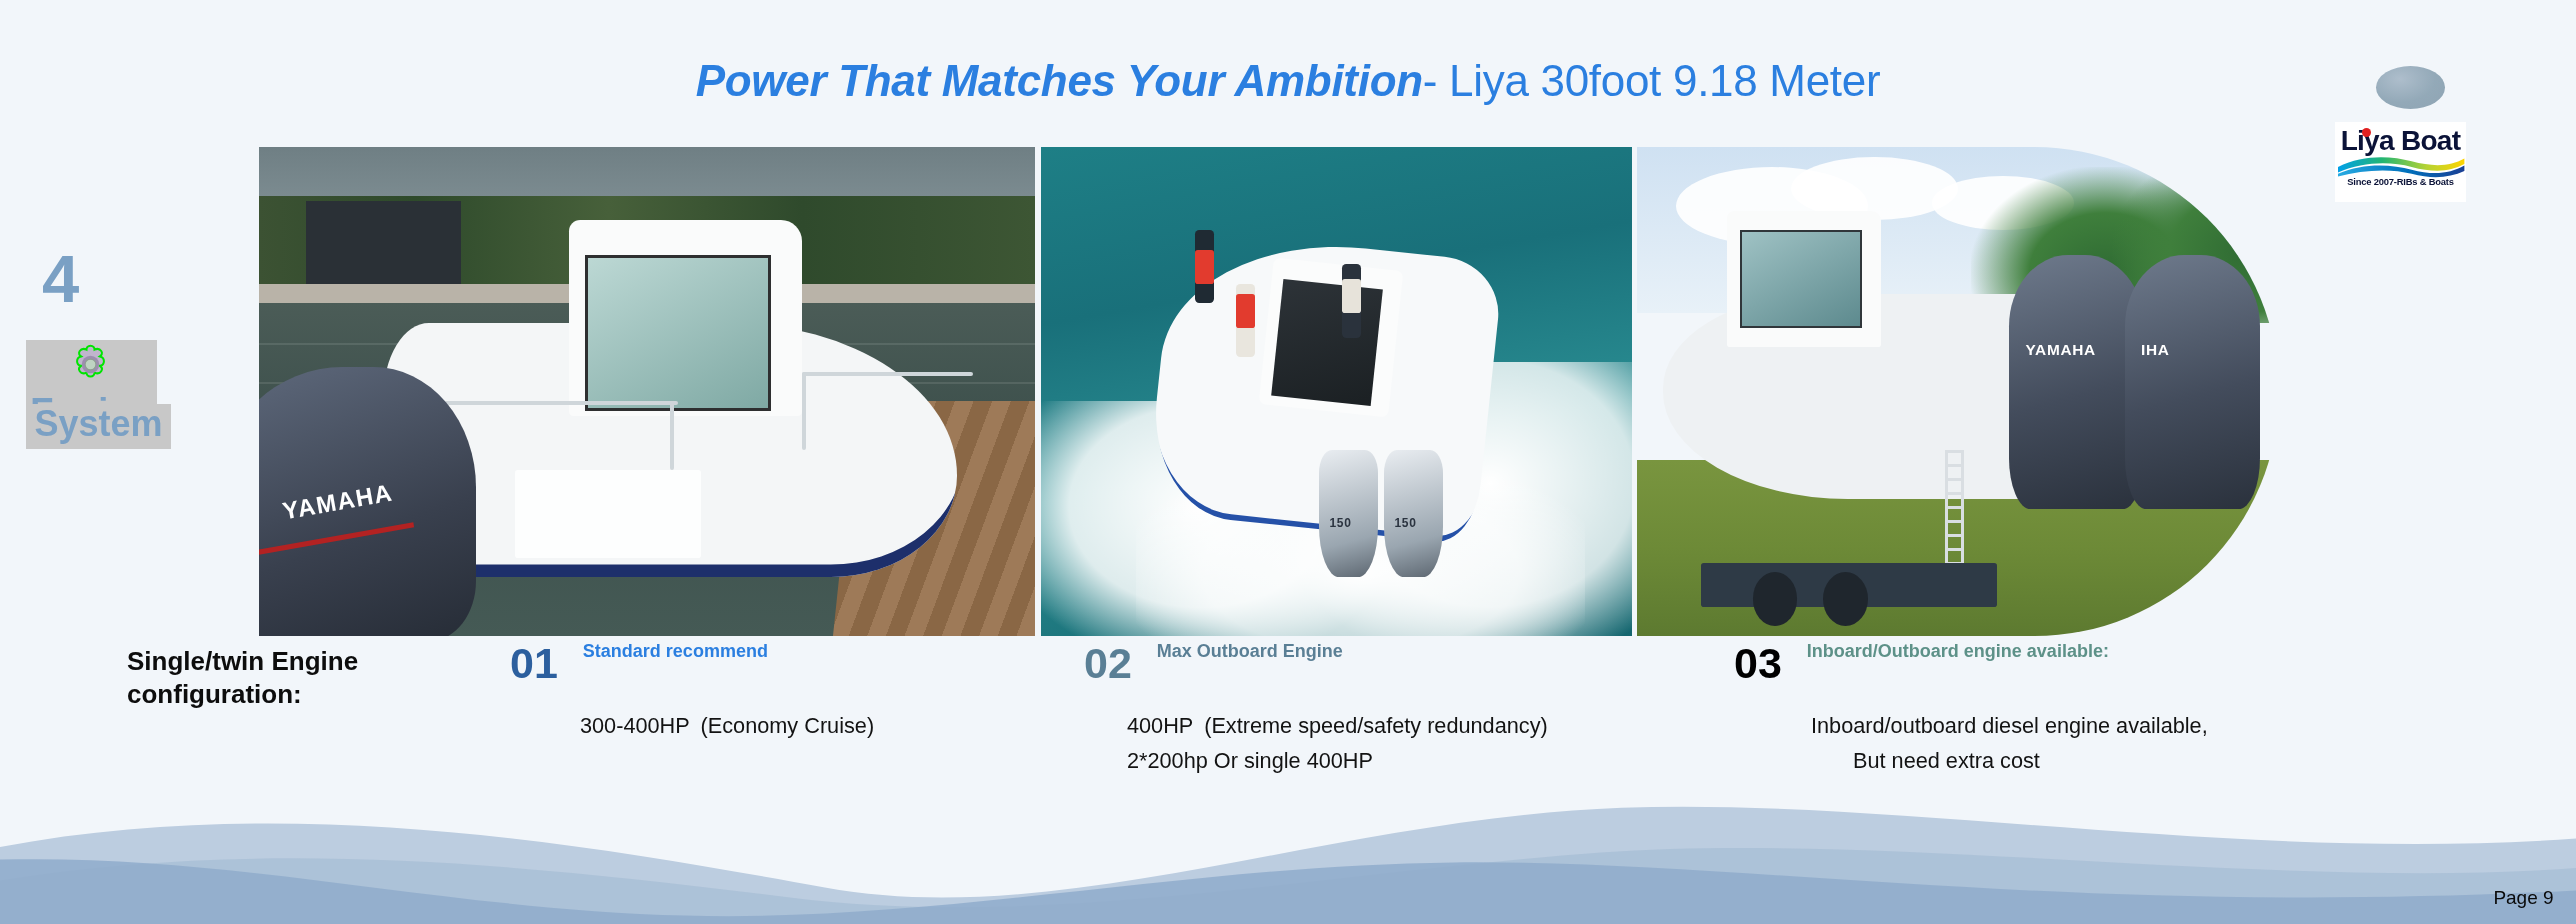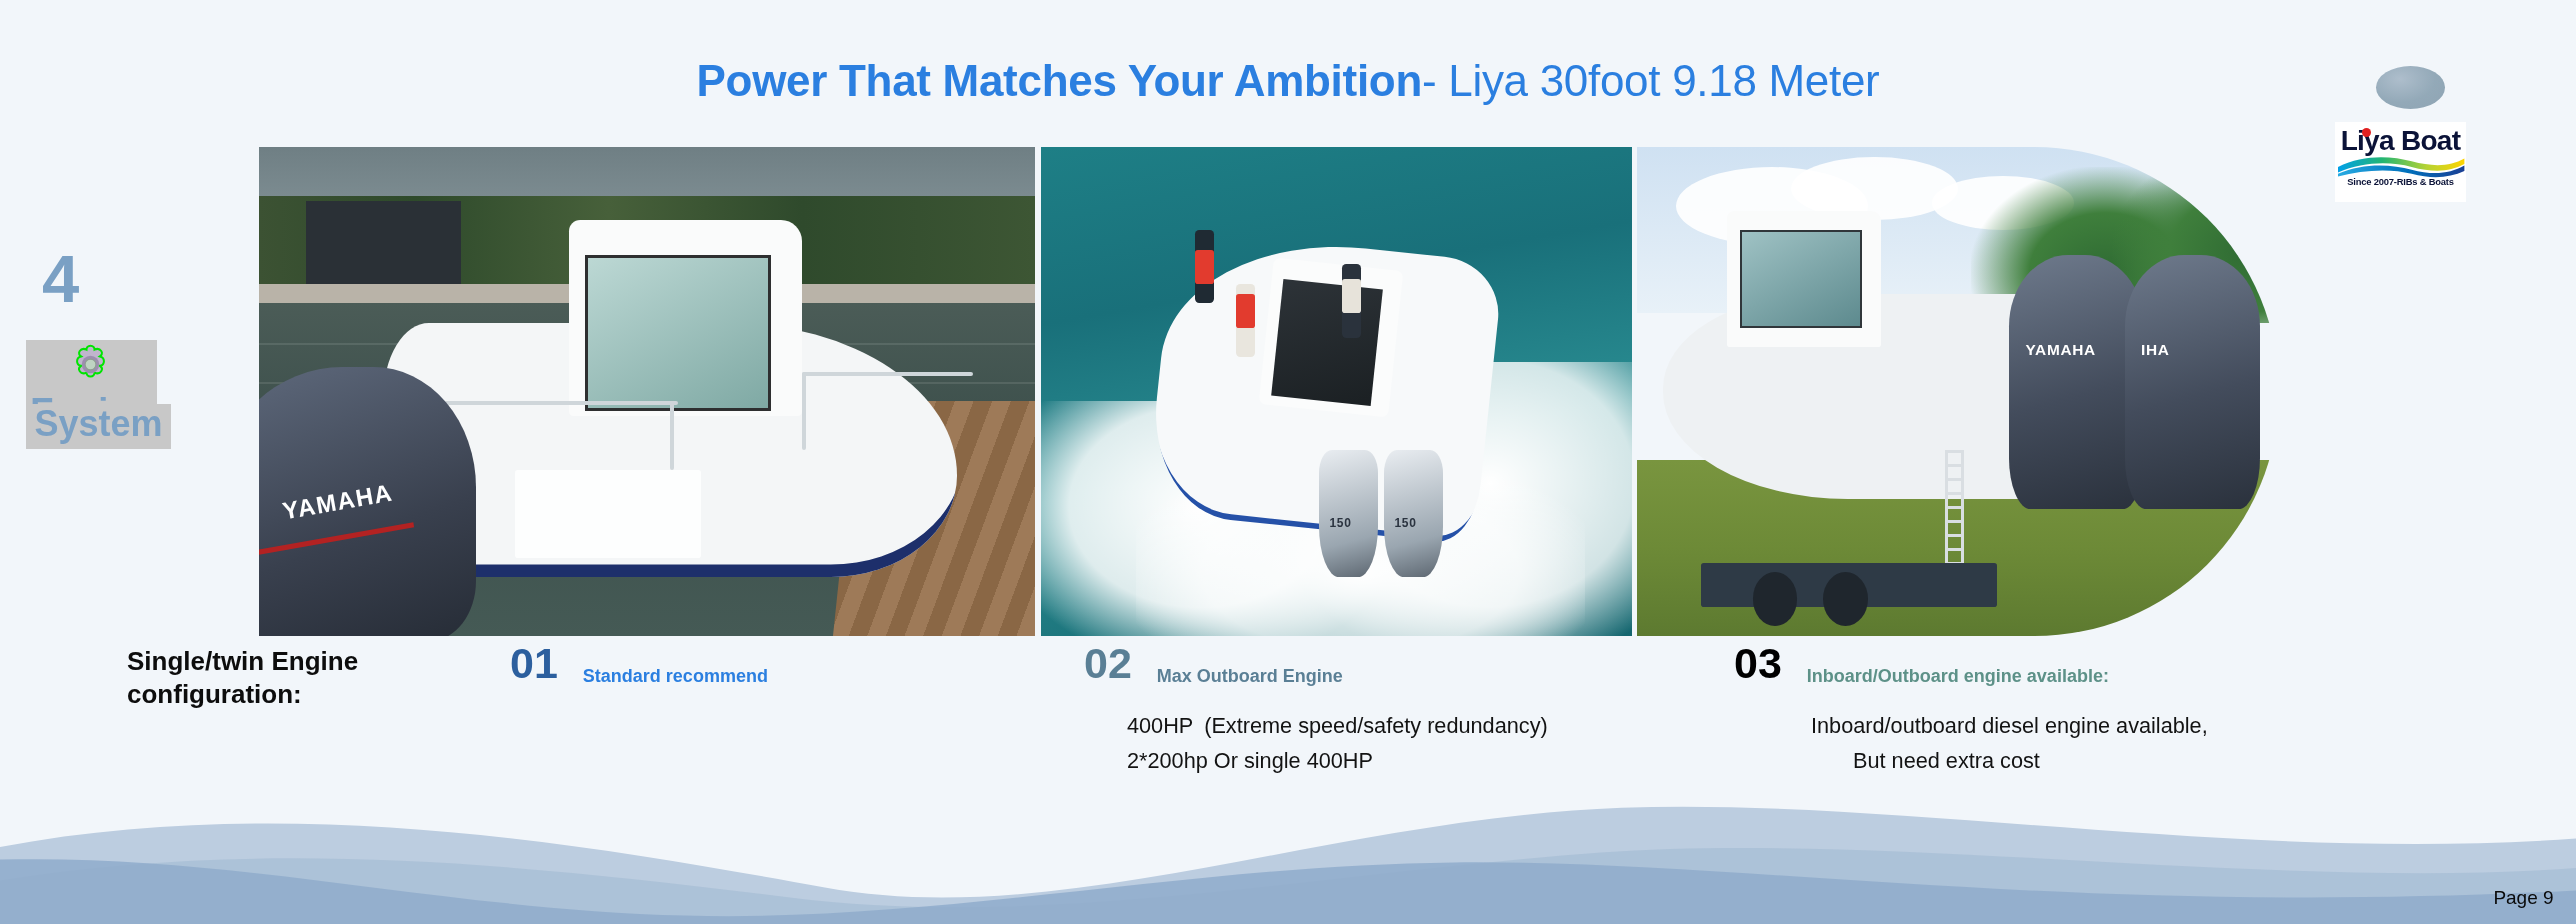--- a/index.html
+++ b/index.html
@@ -12,20 +12,21 @@
   .slide { position: relative; width: 2576px; height: 924px; background: #f2f6fa; overflow: hidden; }
 
   
   .title-row {
     position: absolute; left: 0; top: 56px; width: 2576px;
     text-align: center; white-space: nowrap;
   }
   .title-strong {
     font-size: 44px; font-weight: bold; color: #2b7fe0;
     letter-spacing: -0.3px;
+    font-style: italic;
   }
   .title-light {
     font-size: 44px; font-weight: normal; color: #2b7fe0;
     letter-spacing: -0.3px;
   }
 
   
   .logo-wrap { position: absolute; left: 2328px; top: 66px; width: 161px; height: 140px; }
   .logo-ellipse {
     position: absolute; left: 48px; top: 0px; width: 69px; height: 43px;
@@ -166,21 +167,21 @@
   
   .lead {
     position: absolute; left: 127px; top: 645px; width: 329px;
     font-size: 26px; font-weight: bold; color: #0d0d0d; line-height: 1.25;
   }
   .col { position: absolute; }
   .c1 { left: 510px;  top: 642px; width: 531px; }
   .c2 { left: 1084px; top: 642px; width: 608px; }
   .c3 { left: 1734px; top: 642px; width: 699px; }
 
-  .col-head { display: flex; align-items: flex-end; gap: 25px; white-space: nowrap; }
+  .col-head { display: flex; align-items: flex-start; gap: 25px; white-space: nowrap; }
   .col-num { font-size: 43px; font-weight: bold; line-height: 1; }
   .col-title { font-size: 18px; font-weight: bold; line-height: 1; }
   .col-body { margin-top: 24px; font-size: 21.7px; color: #131313; line-height: 1.6; }
   .c1 .col-body { padding-left: 70px; }
   .c2 .col-body { padding-left: 43px; }
   .c3 .col-body { padding-left: 77px; }
   .c3 .col-body .ln2 { padding-left: 42px; }
 
   
   .waves { position: absolute; left: 0; bottom: 0; width: 2576px; height: 126px; }
@@ -319,20 +320,23 @@
     </div>
   </div>
 
   <div class="lead">Single/twin Engine configuration:</div>
 
   <div class="col c1">
     <div class="col-head">
       <span class="col-num" style="color:#2c5f9e">01</span>
       <span class="col-title" style="color:#2b7fe0">Standard recommend</span>
     </div>
+    <div class="col-body">
+      <div>300-400HP (Economy Cruise)</div>
+    </div>
   </div>
 
   <div class="col c2">
     <div class="col-head">
       <span class="col-num" style="color:#5a7f95">02</span>
       <span class="col-title" style="color:#5a7f95">Max Outboard Engine</span>
     </div>
     <div class="col-body">
       <div>400HP (Extreme speed/safety redundancy)</div>
       <div>2*200hp Or single 400HP</div>

